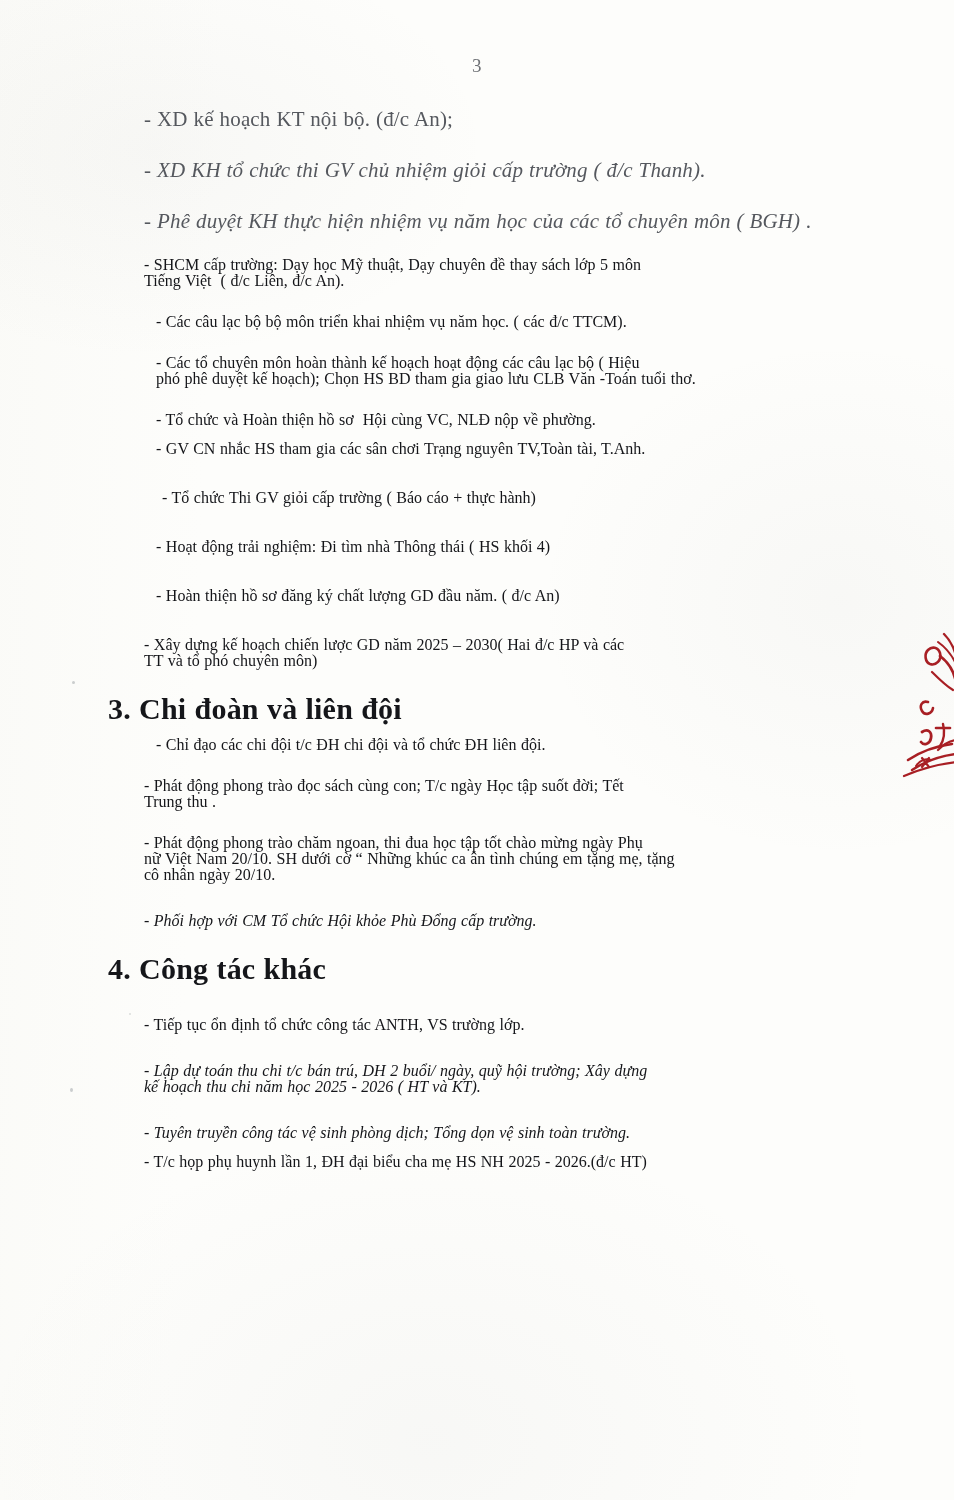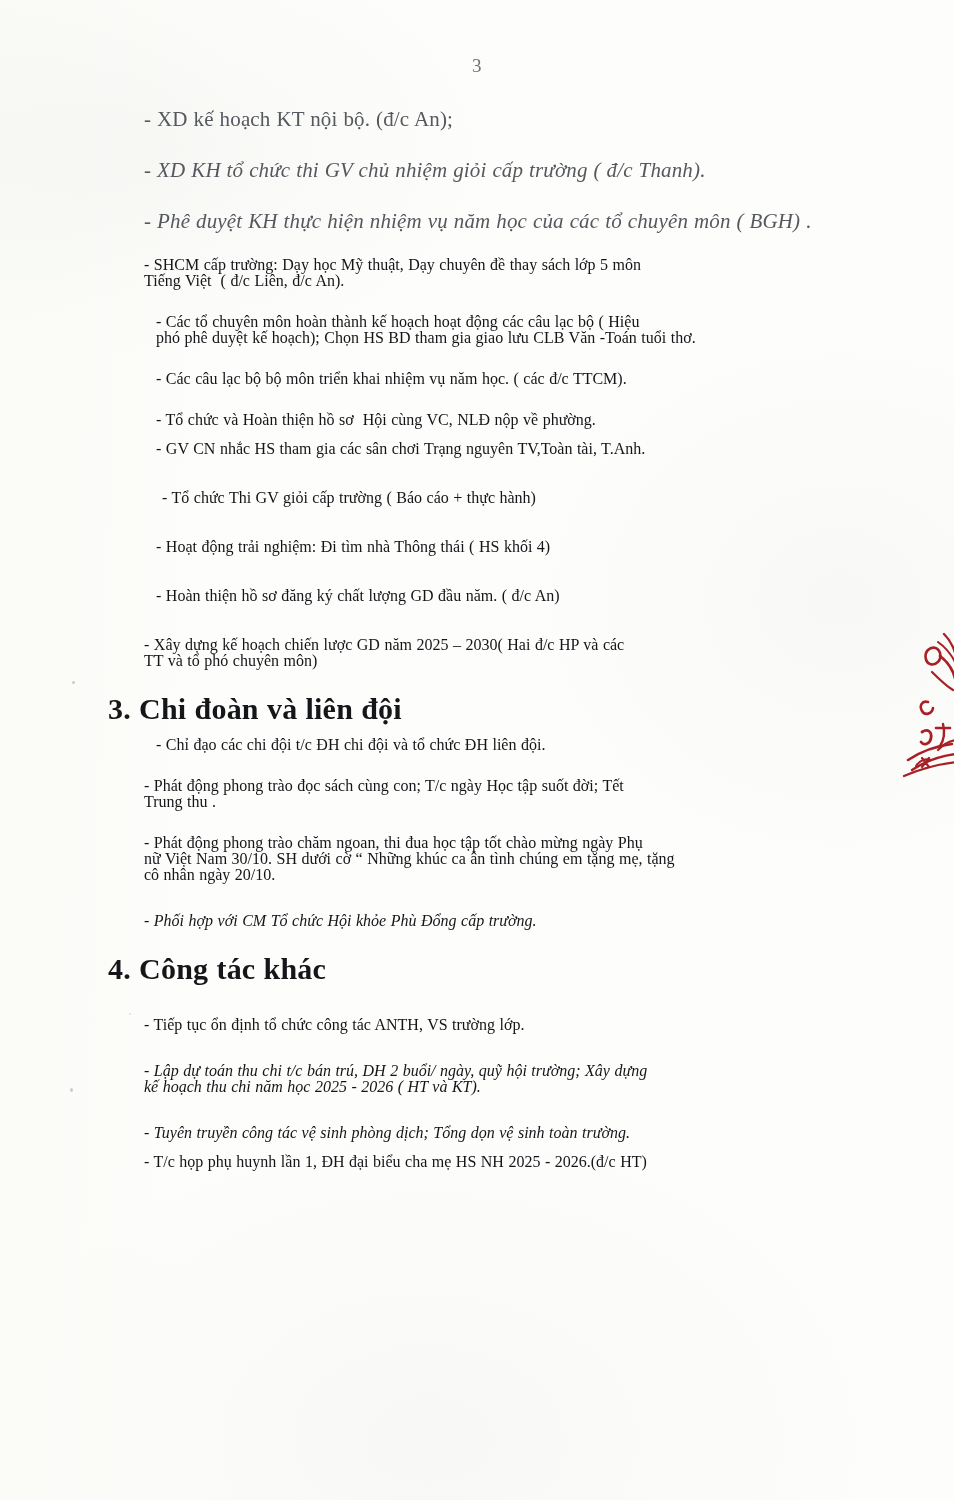--- a/index.html
+++ b/index.html
@@ -118,32 +118,32 @@
   <div class="speck" style="left:129px; top:1013px; width:2px; height:2px; opacity:.35;"></div>
   <div class="speck" style="left:505px; top:842px; width:2px; height:2px; opacity:.3;"></div>
 
   <div id="page-number">3</div>
 
   <div id="body-text">
       <p class="p faint ind-1 gap-xs" id="b1"><span>- XD kế hoạch KT nội bộ. (đ/c An);</span></p>
       <p class="p faint ind-1 gap-s" id="b2"><span>- XD KH tổ chức thi GV chủ nhiệm giỏi cấp trường ( đ/c Thanh).</span></p>
       <p class="p faint ind-1 gap-s" id="b3"><span>- Phê duyệt KH thực hiện nhiệm vụ năm học của các tổ chuyên môn ( BGH) .</span></p>
       <p class="p dense ind-1 gap-m" id="b4"><span>- SHCM cấp trường: Dạy học Mỹ thuật, Dạy chuyên đề thay sách lớp 5 môn</span><span class="wrap">Tiếng Việt  ( đ/c Liên, đ/c An).</span></p>
+      <p class="p dense ind-2 gap-m" id="b5"><span>- Các câu lạc bộ bộ môn triển khai nhiệm vụ năm học. ( các đ/c TTCM).</span></p>
       <p class="p dense ind-2 gap-m" id="b6"><span>- Các tổ chuyên môn hoàn thành kế hoạch hoạt động các câu lạc bộ ( Hiệu</span><span class="wrap">phó phê duyệt kế hoạch); Chọn HS BD tham gia giao lưu CLB Văn -Toán tuổi thơ.</span></p>
-      <p class="p dense ind-2 gap-m" id="b5"><span>- Các câu lạc bộ bộ môn triển khai nhiệm vụ năm học. ( các đ/c TTCM).</span></p>
       <p class="p dense ind-2 gap-m" id="b7"><span>- Tổ chức và Hoàn thiện hồ sơ  Hội cùng VC, NLĐ nộp về phường.</span></p>
       <p class="p dense ind-2 gap-xs" id="b9"><span>- GV CN nhắc HS tham gia các sân chơi Trạng nguyên TV,Toàn tài, T.Anh.</span></p>
       <p class="p dense ind-3 gap-l" id="b10"><span>- Tổ chức Thi GV giỏi cấp trường ( Báo cáo + thực hành)</span></p>
       <p class="p dense ind-2 gap-l" id="b11"><span>- Hoạt động trải nghiệm: Đi tìm nhà Thông thái ( HS khối 4)</span></p>
       <p class="p dense ind-2 gap-l" id="b13"><span>- Hoàn thiện hồ sơ đăng ký chất lượng GD đầu năm. ( đ/c An)</span></p>
       <p class="p dense ind-1 gap-l" id="b14"><span>- Xây dựng kế hoạch chiến lược GD năm 2025 – 2030( Hai đ/c HP và các</span><span class="wrap">TT và tổ phó chuyên môn)</span></p>
       <p class="p heading ind-h gap-m" id="b15"><span>3. Chi đoàn và liên đội</span></p>
       <p class="p dense ind-2 gap-xs" id="b16"><span>- Chỉ đạo các chi đội t/c ĐH chi đội và tổ chức ĐH liên đội.</span></p>
       <p class="p dense ind-1 gap-m" id="b17"><span>- Phát động phong trào đọc sách cùng con; T/c ngày Học tập suốt đời; Tết</span><span class="wrap">Trung thu .</span></p>
-      <p class="p dense ind-1 gap-m" id="b18"><span>- Phát động phong trào chăm ngoan, thi đua học tập tốt chào mừng ngày Phụ</span><span class="wrap">nữ Việt Nam 30/10. SH dưới cờ “ Những khúc ca ân tình chúng em tặng mẹ, tặng</span><span class="wrap">cô nhân ngày 20/10.</span></p>
+      <p class="p dense ind-1 gap-m" id="b18"><span>- Phát động phong trào chăm ngoan, thi đua học tập tốt chào mừng ngày Phụ</span><span class="wrap">nữ Việt Nam 20/10. SH dưới cờ “ Những khúc ca ân tình chúng em tặng mẹ, tặng</span><span class="wrap">cô nhân ngày 20/10.</span></p>
       <p class="p dense ind-1 gap-s" id="b19"><span>- Phối hợp với CM Tổ chức Hội khỏe Phù Đổng cấp trường.</span></p>
       <p class="p heading ind-h gap-m" id="b20"><span>4. Công tác khác</span></p>
       <p class="p dense ind-1 gap-l" id="b21"><span>- Tiếp tục ổn định tổ chức công tác ANTH, VS trường lớp.</span></p>
       <p class="p dense ind-1 gap-s" id="b22"><span>- Lập dự toán thu chi t/c bán trú, DH 2 buổi/ ngày, quỹ hội trường; Xây dựng</span><span class="wrap">kế hoạch thu chi năm học 2025 - 2026 ( HT và KT).</span></p>
       <p class="p dense ind-1 gap-s" id="b23"><span>- Tuyên truyền công tác vệ sinh phòng dịch; Tổng dọn vệ sinh toàn trường.</span></p>
       <p class="p dense ind-1 gap-xs" id="b24"><span>- T/c họp phụ huynh lần 1, ĐH đại biểu cha mẹ HS NH 2025 - 2026.(đ/c HT)</span></p>
     </div>
 
   <div id="margin-annotation">
     <svg width="62" height="170" viewBox="0 0 62 170" fill="none" stroke="#a81f24" stroke-linecap="round" stroke-linejoin="round">

